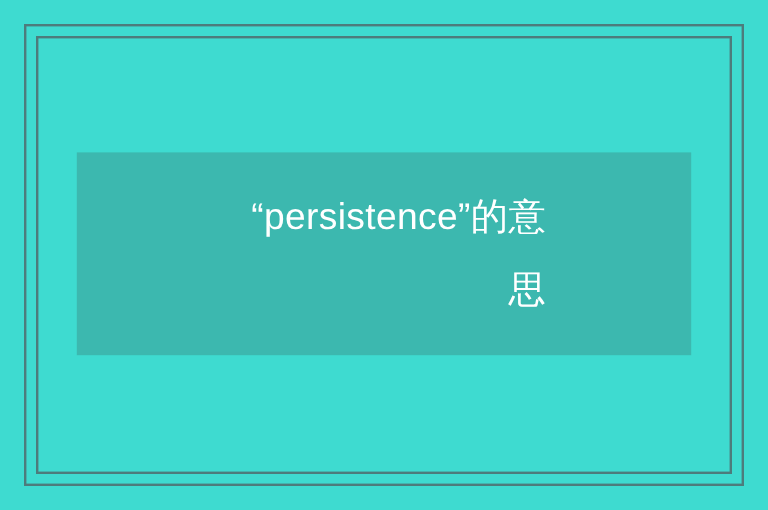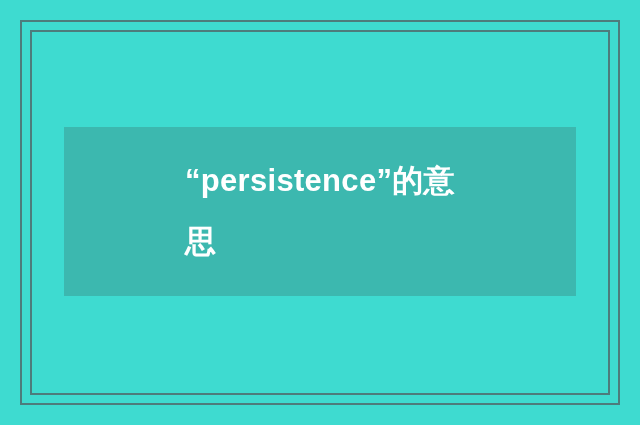--- a/index.html
+++ b/index.html
@@ -57,23 +57,23 @@
     background: #3cb8af;
     display: flex;
     align-items: center;
     justify-content: center;
     box-sizing: border-box;
   }
 
   #card-text {
     color: #ffffff;
     font-size: 31px;
-    font-weight: bold;
+    font-weight: normal;
     line-height: 1.95;
-    text-align: left;
+    text-align: right;
     letter-spacing: 0.3px;
     width: 270px;
     word-break: break-all;
     white-space: normal;
   }
 </style>
 </head>
 <body>
 
 <div id="banner">

